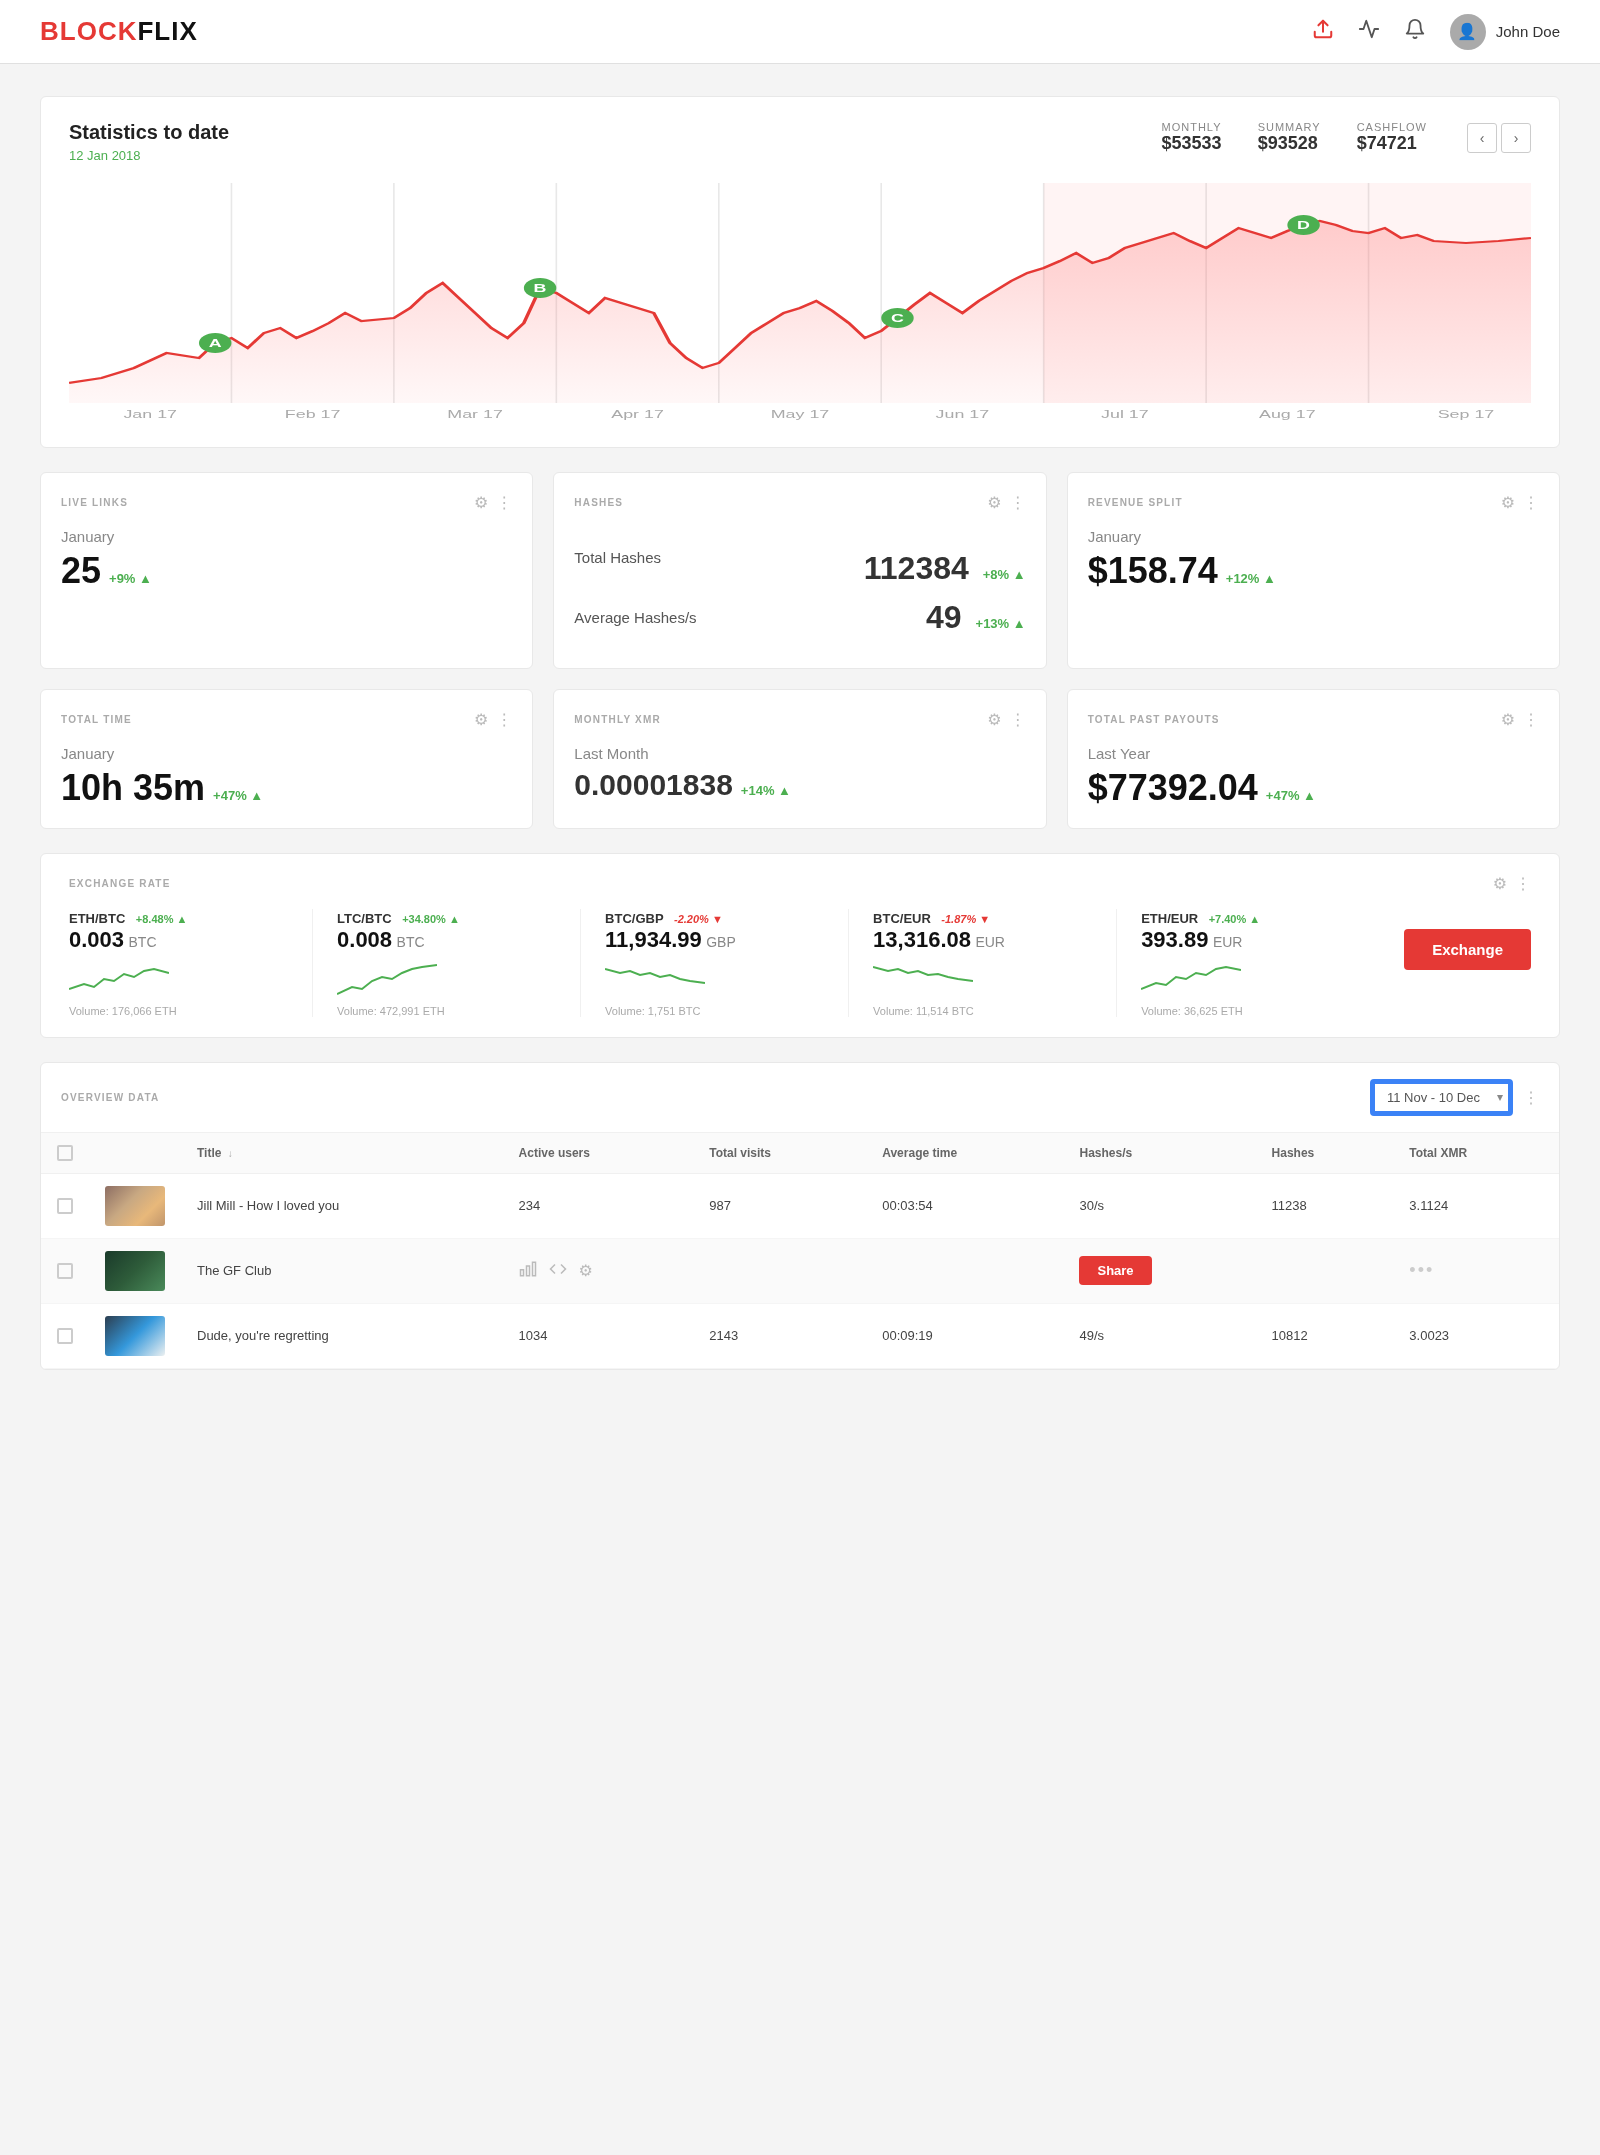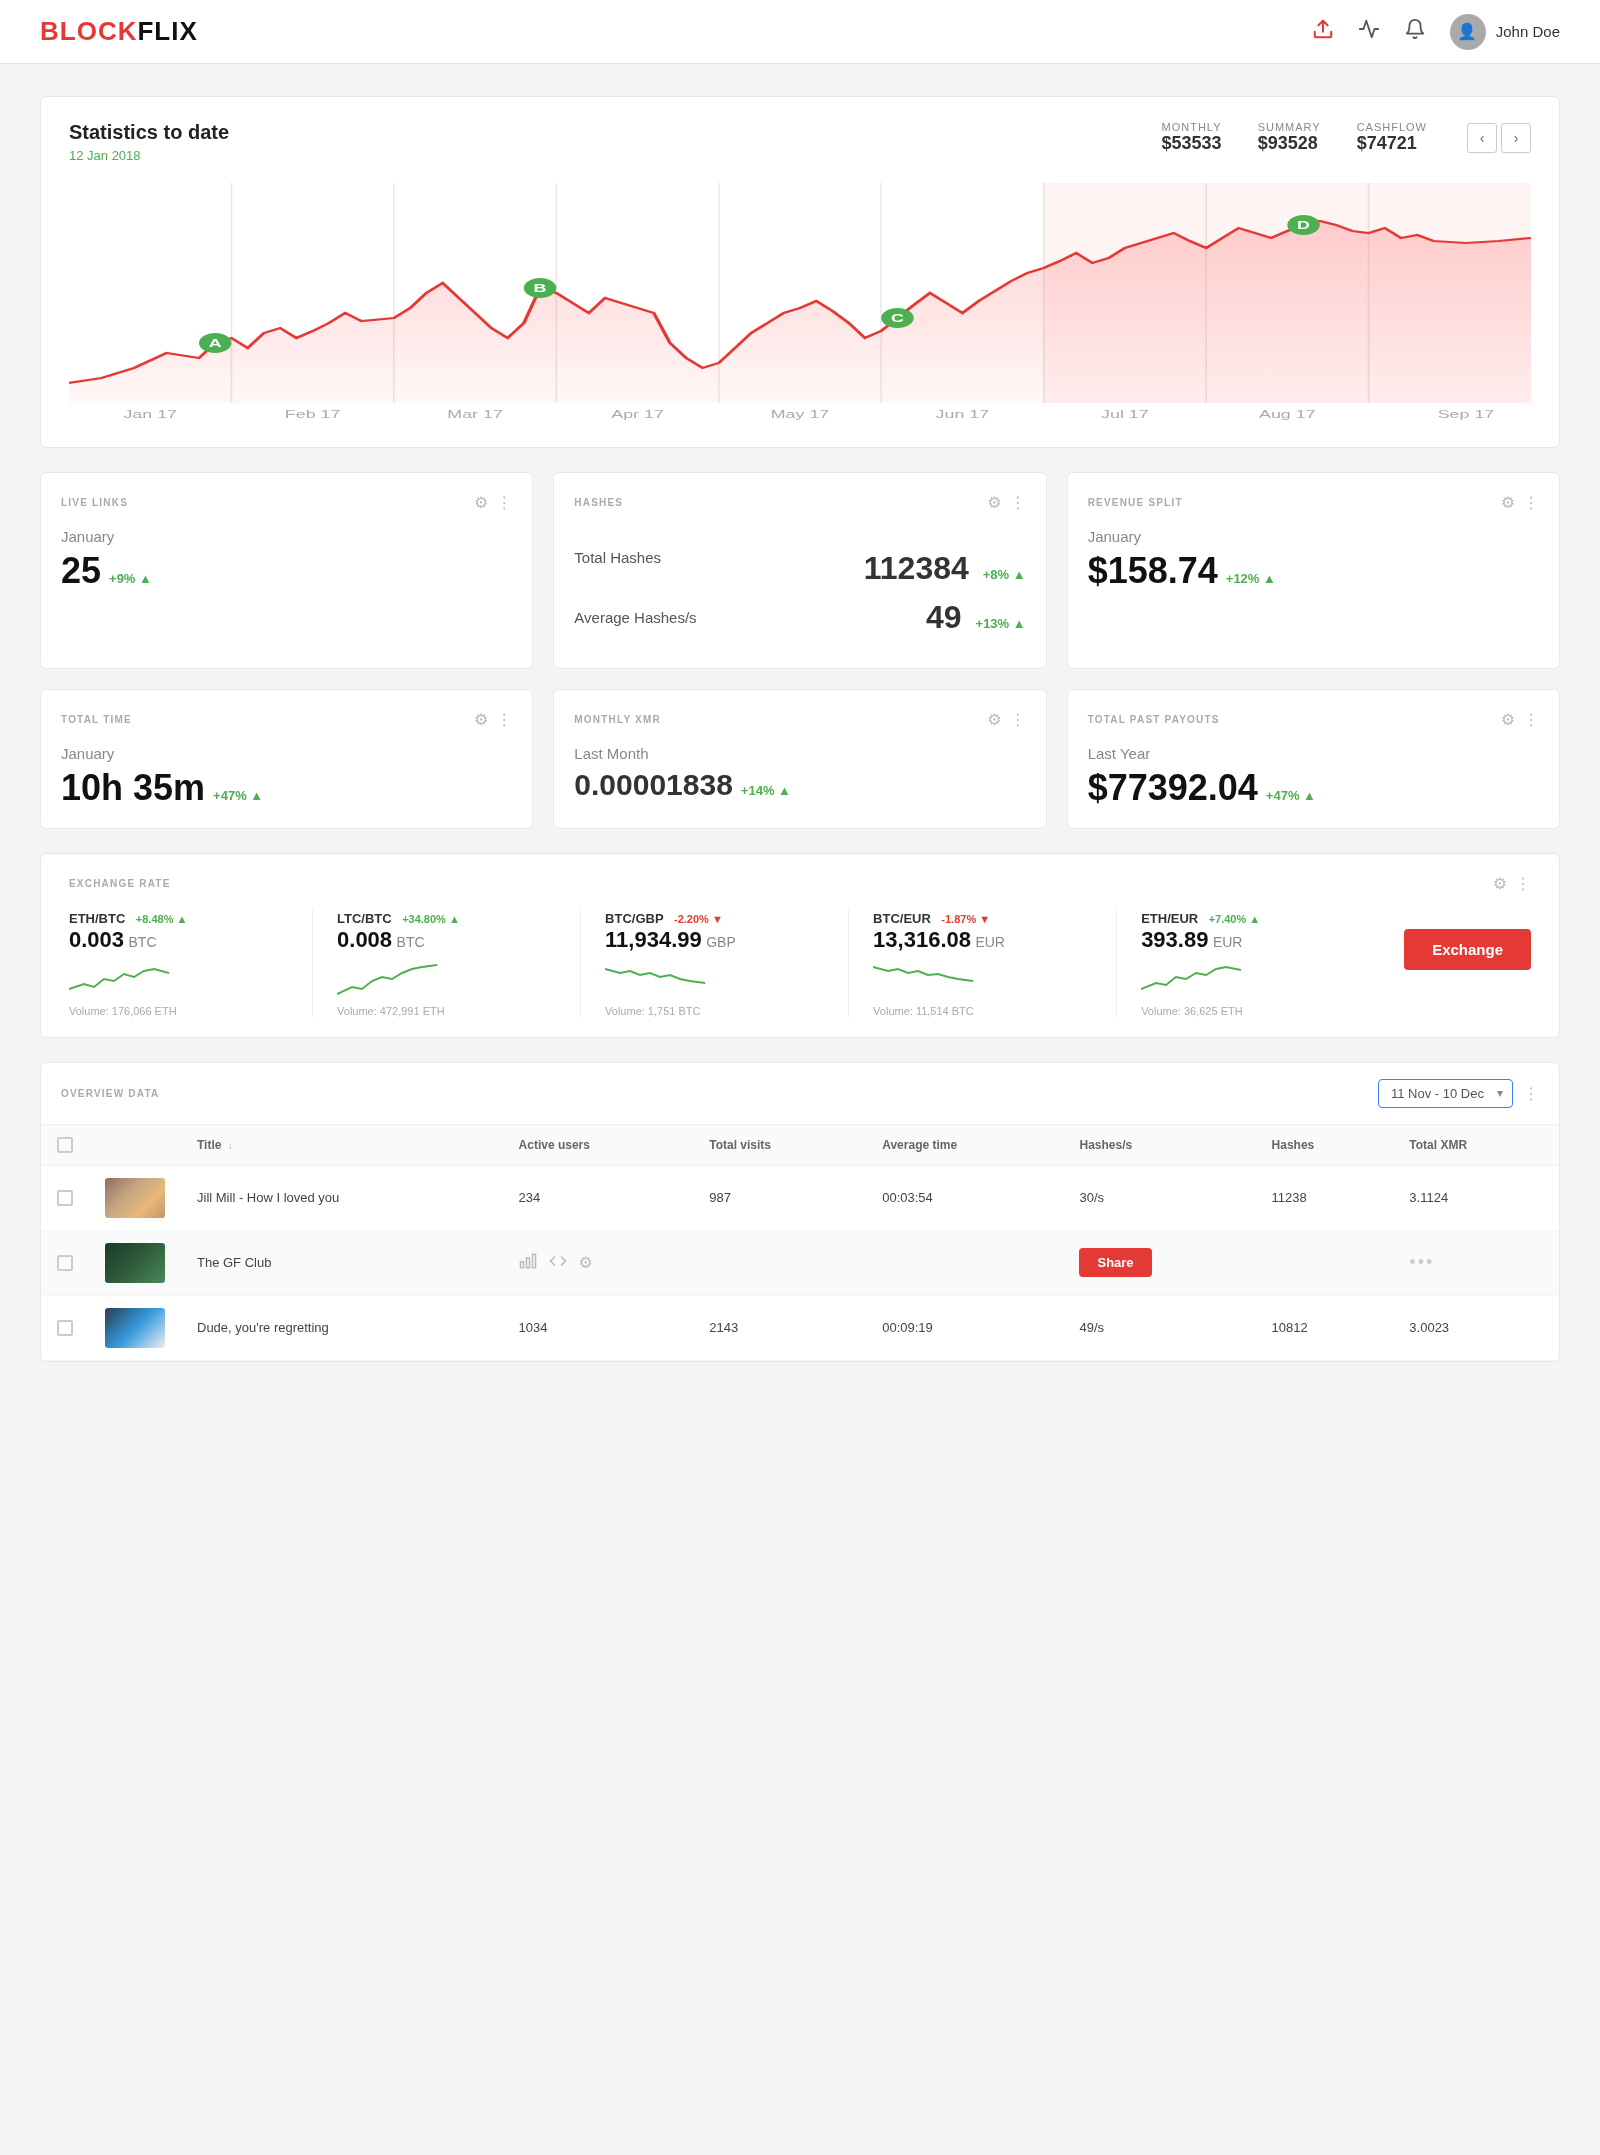--- a/index.html
+++ b/index.html
@@ -164,21 +164,21 @@
       justify-content: space-between;
       align-items: center;
       margin-bottom: 16px;
     }
     .exchange-pair {
       flex: 1;
       padding: 0 16px 0 0;
     }
     .pair-name { font-size: 13px; font-weight: 700; color: #333; }
     .pair-change-pos { font-size: 11px; color: #4caf50; font-weight: 600; margin-left: 6px; }
-    .pair-change-neg { font-size: 11px; color: #e53935; font-weight: 600; margin-left: 6px; }
+    .pair-change-neg { font-size: 11px; color: #e53935; font-weight: 600; margin-left: 6px; font-style: italic; }
     .pair-value { font-size: 22px; font-weight: 700; color: #111; margin: 4px 0 6px; }
     .pair-value-sub { font-size: 14px; font-weight: 400; color: #888; }
     .pair-sparkline { height: 40px; margin: 6px 0; }
     .pair-volume { font-size: 11px; color: #aaa; }
     .exchange-btn {
       background: #e53935;
       color: #fff;
       border: none;
       border-radius: 4px;
       padding: 12px 28px;
@@ -203,21 +203,21 @@
     }
     .overview-label {
       font-size: 10px;
       letter-spacing: 1.2px;
       text-transform: uppercase;
       color: #aaa;
       font-weight: 600;
     }
     .overview-controls { display: flex; align-items: center; gap: 10px; }
     .date-range-select {
-      border: 1px solid #3b82f6;
+      border: 5px solid #3b82f6;
       border-radius: 4px;
       padding: 6px 12px;
       font-size: 13px;
       color: #555;
       background: #fff;
       cursor: pointer;
       appearance: none;
       -webkit-appearance: none;
       padding-right: 28px;
       position: relative;

